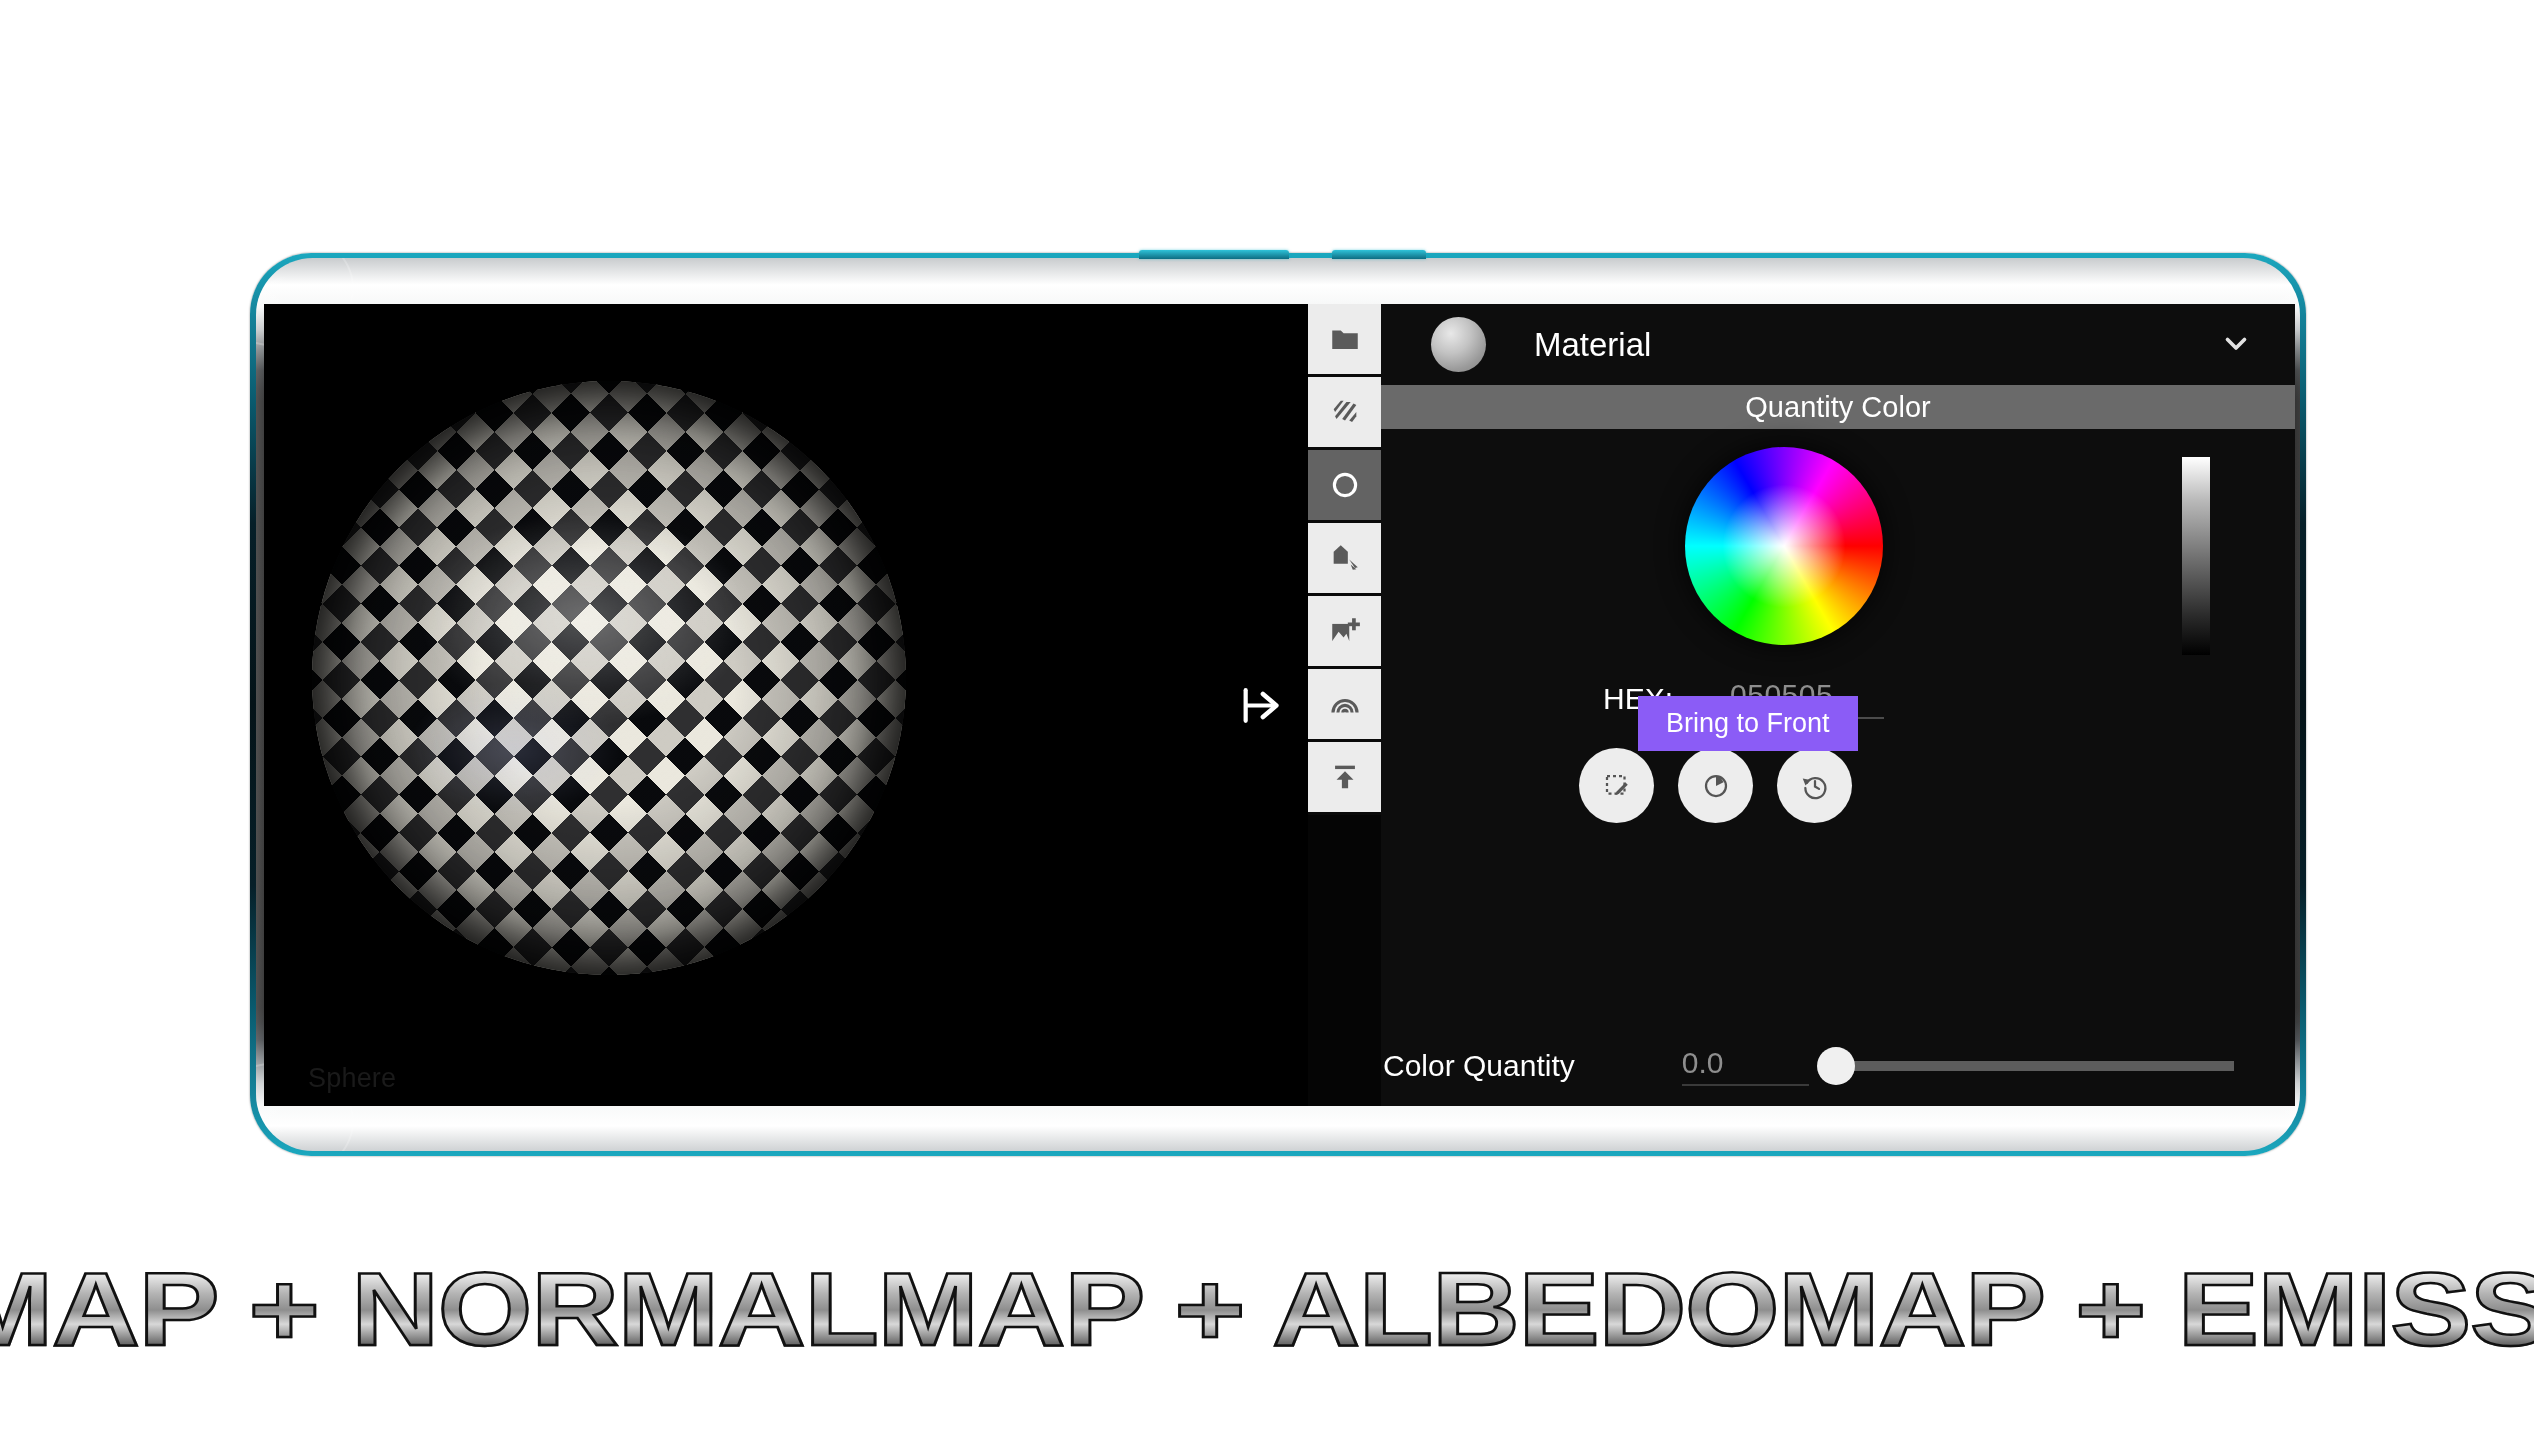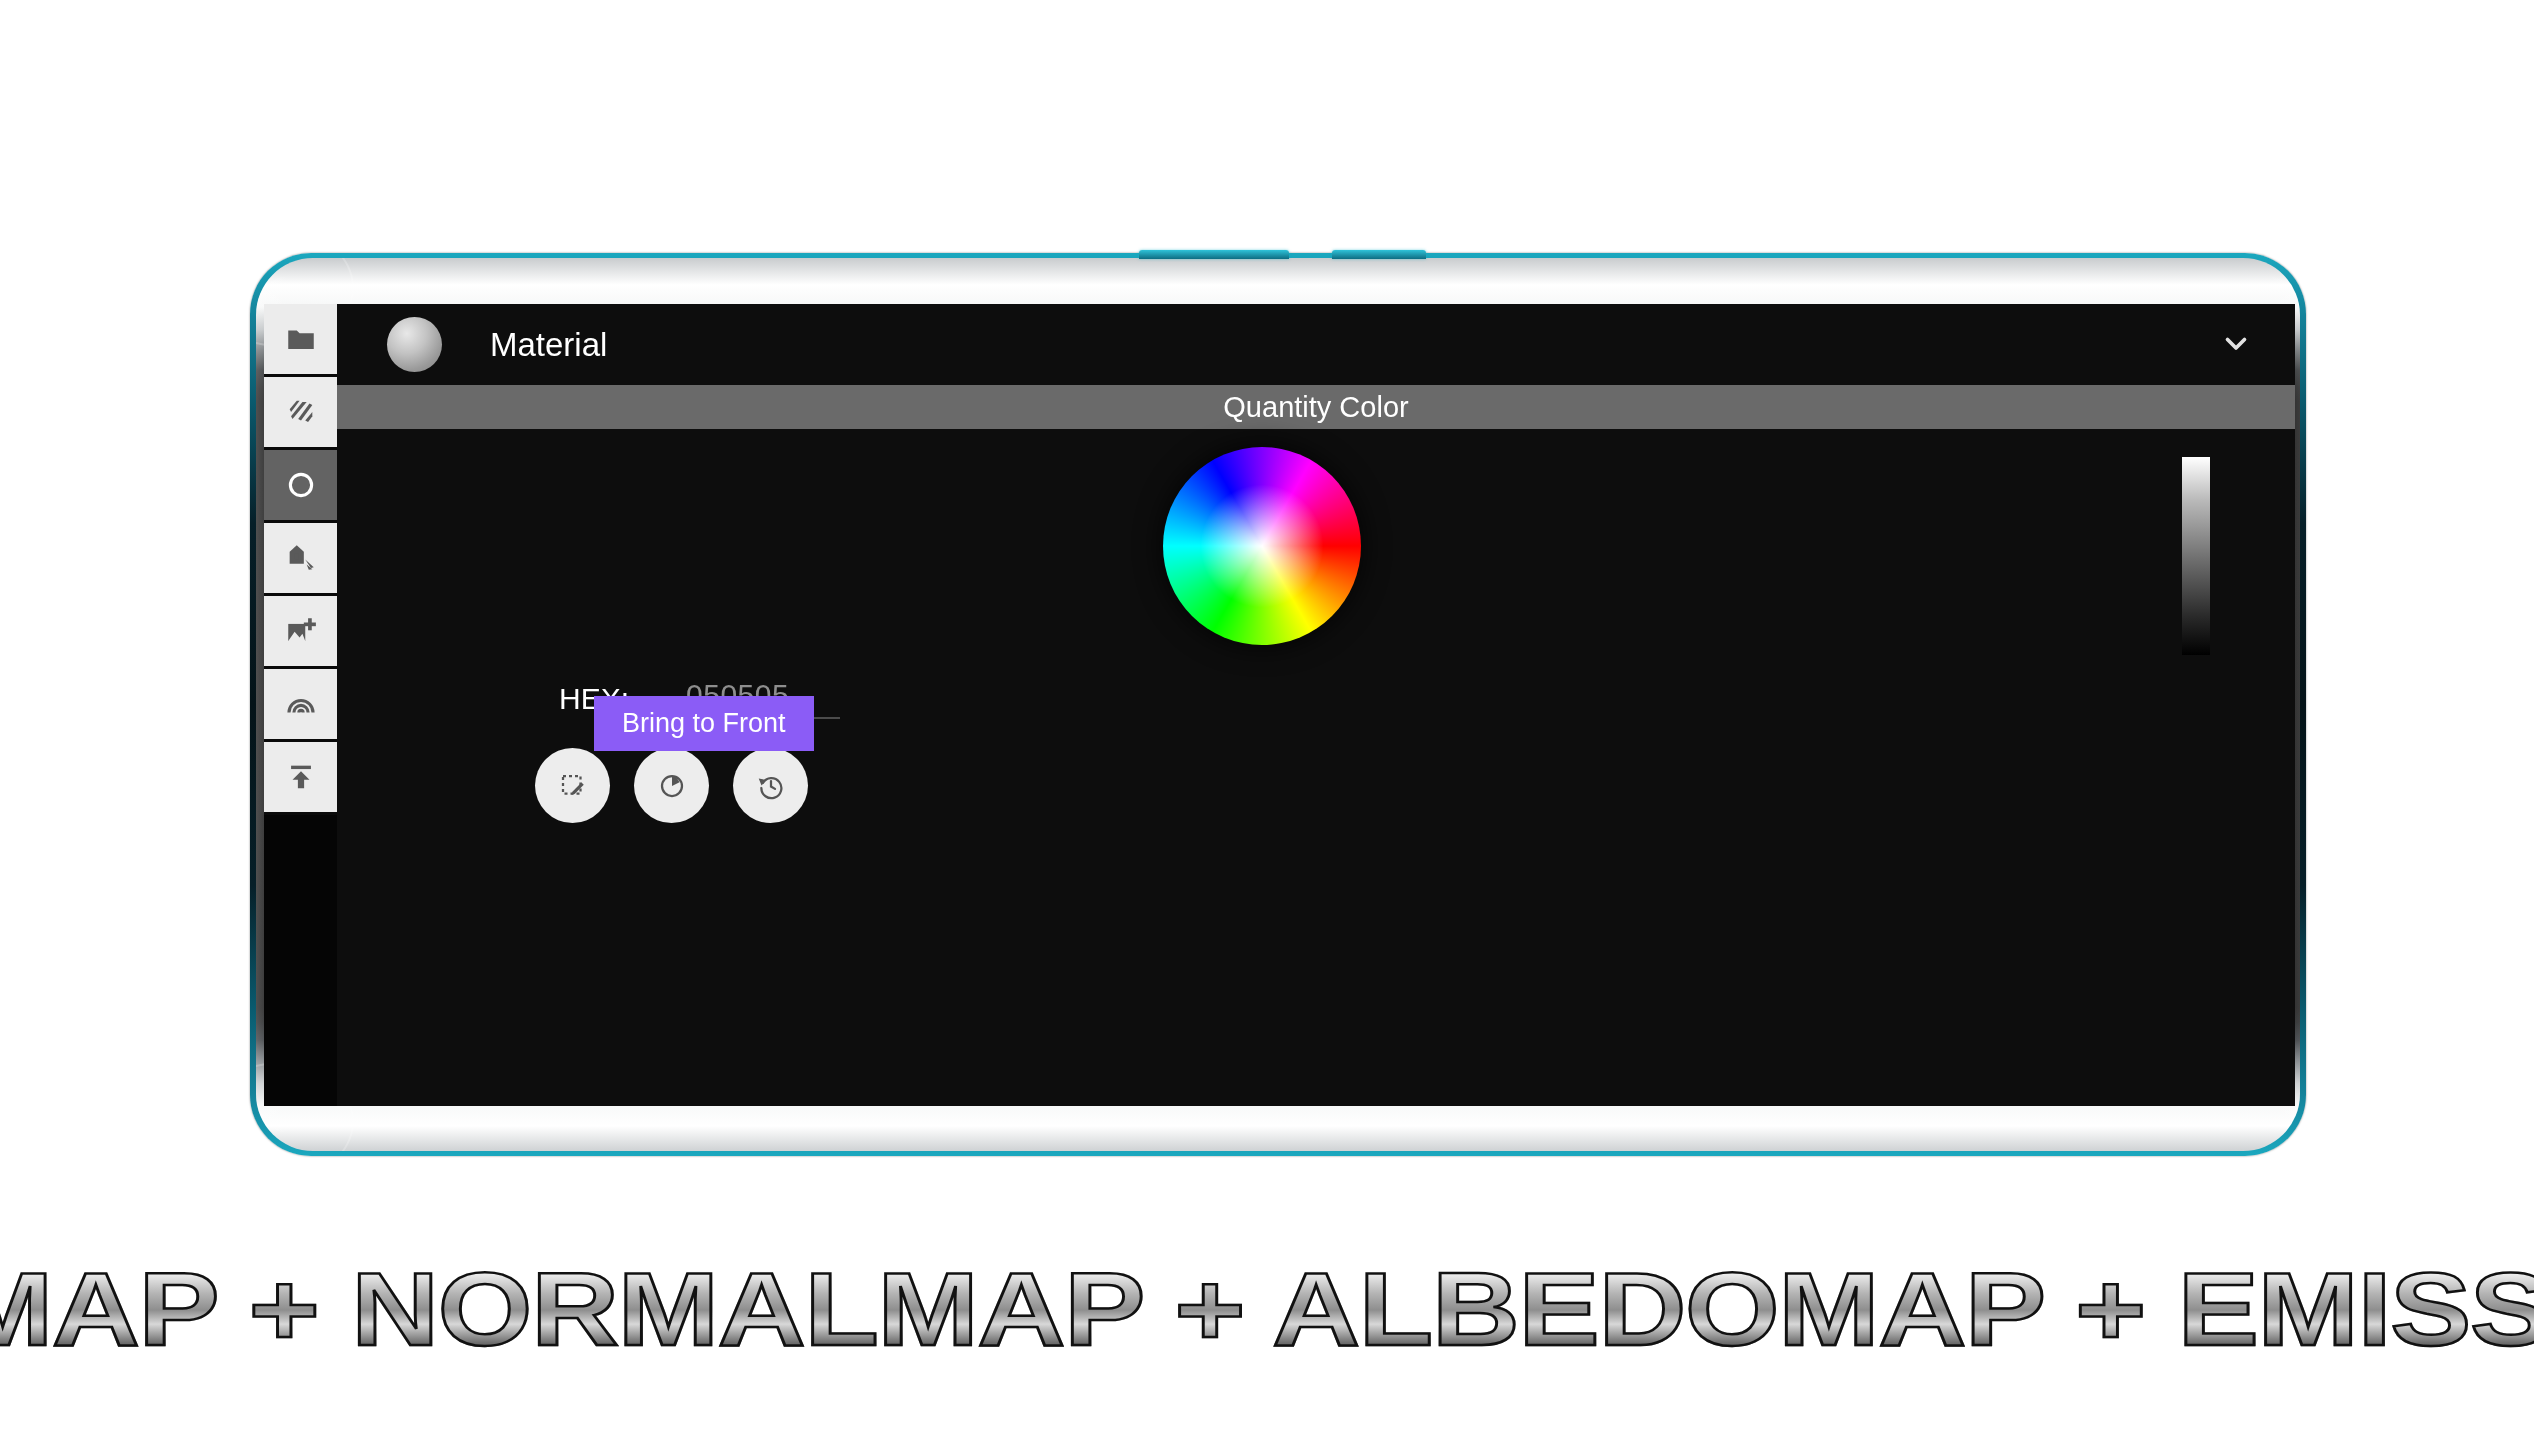--- a/index.html
+++ b/index.html
@@ -445,20 +445,39 @@
       <div class="corner-arc bl"></div>
     </div>
   </div>
 
   <div class="hw-btn" id="hw-btn-1"></div>
   <div class="hw-btn" id="hw-btn-2"></div>
   <div class="sensor-dot"></div>
 
   <div id="screen">
 
+    <div id="viewport">
+      <div class="sphere-wrap">
+        <div class="sphere-core"></div>
+        <div class="sphere-shade"></div>
+        <div class="sphere-spec"></div>
+        <div class="sphere-edge"></div>
+      </div>
+
+      <div id="sphere-label">Sphere</div>
+
+      <div id="collapse-arrow">
+        <svg viewBox="0 0 24 24" width="46" height="46" aria-hidden="true">
+          <path d="M4 4 L4 20" stroke="#ffffff" stroke-width="2.2" fill="none" stroke-linecap="round"></path>
+          <path d="M6 12 L19 12" stroke="#ffffff" stroke-width="0" fill="none"></path>
+          <path d="M13 6 L20 12 L13 18" stroke="#ffffff" stroke-width="2.4" fill="none" stroke-linecap="round" stroke-linejoin="round"></path>
+          <path d="M4.5 12 L19 12" stroke="#ffffff" stroke-width="2.2" stroke-linecap="round"></path>
+        </svg>
+      </div>
+    </div>
 
     <div id="toolbar">
 
       <div class="tool-btn">
         <svg viewBox="0 0 24 24" aria-hidden="true">
           <path class="gl" d="M3 6h6l2 2h10v11H3z"></path>
         </svg>
       </div>
 
       <div class="tool-btn">
@@ -568,20 +587,28 @@
               <path d="M5.5 9.5 A8 8 0 1 1 4.3 13.6" stroke-linecap="round"></path>
               <path d="M12 8 L12 12.4 L15.2 14.3" stroke-linecap="round"></path>
             </g>
             <path class="gl" d="M2.2 6 L8.4 7.2 L4.4 11.6 Z"></path>
           </svg>
         </div>
       </div>
 
       <div id="tooltip">Bring to Front</div>
 
+      <div id="quantity-row">
+        <div id="quantity-label">Color Quantity</div>
+        <div id="quantity-value">0.0</div>
+        <div id="quantity-slider">
+          <div id="quantity-track"></div>
+          <div id="quantity-thumb"></div>
+        </div>
+      </div>
 
     </div>
   </div>
 
   <div id="caption">AOMAP + NORMALMAP + ALBEDOMAP + EMISSIONMAP</div>
 
 </div>
 
 
 </body></html>

